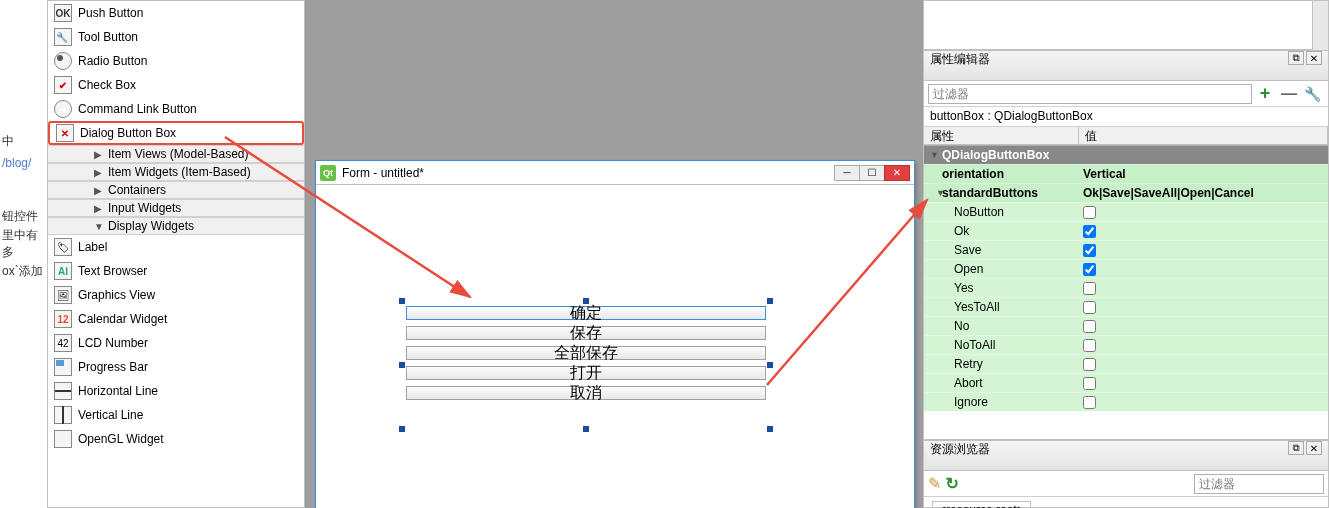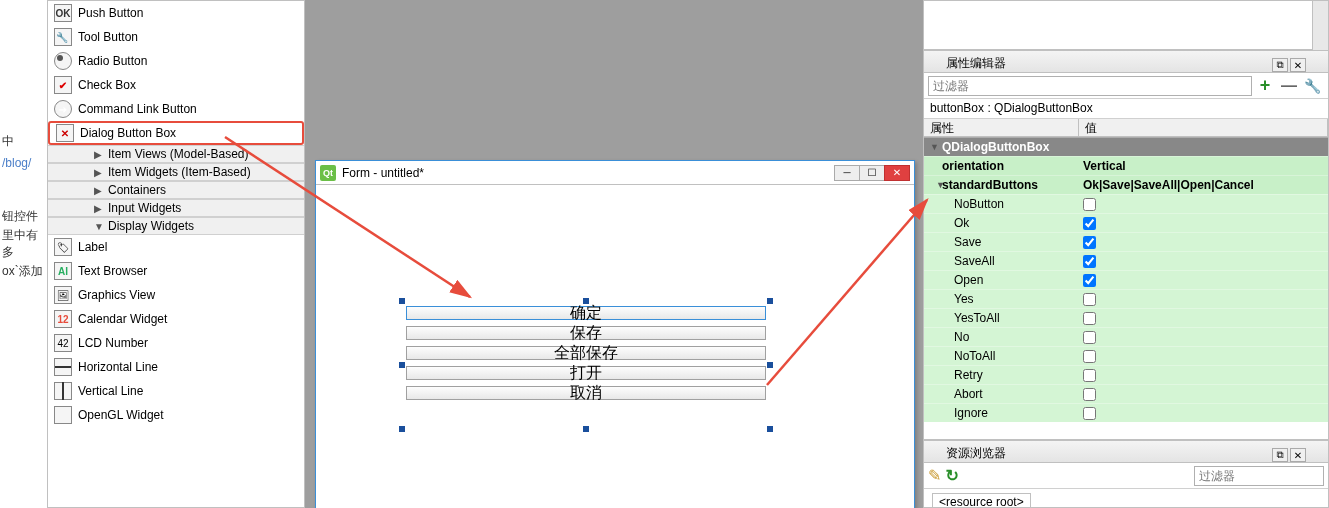--- a/index.html
+++ b/index.html
@@ -45,21 +45,21 @@
 
 .button-box { position: absolute; left: 90px; top: 145px; width: 360px; }
 .bb-btn { height: 14px; border: 1px solid #a0a0a0; background: linear-gradient(#fdfdfd,#e8e8e8); display:flex; align-items:center; justify-content:center; margin-bottom: 6px; cursor:pointer; font-size:16px; }
 .bb-btn.selected { border:1px solid #3a8fd8; position:relative; }
 .sel-outline { position:absolute; left:86px; top:140px; width:368px; height:128px; pointer-events:none; }
 .sel-outline .h { position:absolute; width:6px; height:6px; background:#1a4f9c; }
 
 .right-top { position: absolute; left: 923px; top: 0; width: 406px; height: 50px; background:#fff; border:1px solid #c0c0c0; }
 
 .prop-panel { position: absolute; left: 923px; top: 50px; width: 406px; height: 390px; background:#fff; border:1px solid #c0c0c0; display:flex; flex-direction:column; }
-.panel-header { height: 22px; background: linear-gradient(#f4f4f4,#e4e4e4); border-bottom:1px solid #c0c0c0; display:flex; align-items:flex-end; padding:0 22px; }
+.panel-header { height: 30px; background: linear-gradient(#f4f4f4,#e4e4e4); border-bottom:1px solid #c0c0c0; display:flex; align-items:flex-start; padding:0 6px; }
 .panel-header .btns { margin-left:auto; display:flex; gap:2px; }
 .panel-header .pbtn { width:16px; height:14px; border:1px solid #aaa; background:#f0f0f0; display:flex; align-items:center; justify-content:center; font-size:10px; cursor:pointer; }
 .filter-row { height:26px; display:flex; align-items:center; padding:2px 4px; border-bottom:1px solid #d0d0d0; gap:2px; }
 .filter-row input { flex:1; height:20px; border:1px solid #b0b0b0; padding:0 4px; }
 .filter-row .tb { width:22px; height:22px; display:flex; align-items:center; justify-content:center; cursor:pointer; font-size:14px; }
 .tb.plus { color:#2a8f2a; font-weight:bold; font-size:18px; }
 .tb.minus { color:#666; font-weight:bold; font-size:16px; }
 .tb.wrench { color:#777; }
 .obj-label { height:20px; padding:2px 6px; border-bottom:1px solid #d0d0d0; }
 .prop-head { height:18px; background:#f0f0f0; border-bottom:1px solid #c0c0c0; display:flex; }
@@ -162,20 +162,24 @@
     </div>
   <div class="widget-item">
       <span class="icon icon-cal">12</span>
       <span>Calendar Widget</span>
     </div>
   <div class="widget-item">
       <span class="icon icon-lcd">42</span>
       <span>LCD Number</span>
     </div>
   <div class="widget-item">
+      <span class="icon icon-prog"></span>
+      <span>Progress Bar</span>
+    </div>
+  <div class="widget-item">
       <span class="icon">
         <span class="icon-hline"></span>
       </span>
       <span>Horizontal Line</span>
     </div>
   <div class="widget-item">
       <span class="icon">
         <span class="icon-vline"></span>
       </span>
       <span>Vertical Line</span>
@@ -267,26 +271,20 @@
         </div>
       </div>
     <div class="prop-row green">
         <div class="col1 indent2">Ok</div>
         <div class="col2">
           <input type="checkbox" checked="" style="">
         </div>
       </div>
     <div class="prop-row green">
         <div class="col1 indent2">Save</div>
-        <div class="col2">
-          <input type="checkbox" checked="" style="">
-        </div>
-      </div>
-    <div class="prop-row green">
-        <div class="col1 indent2">SaveAll</div>
         <div class="col2">
           <input type="checkbox" checked="" style="">
         </div>
       </div>
     <div class="prop-row green">
         <div class="col1 indent2">Open</div>
         <div class="col2">
           <input type="checkbox" checked="" style="">
         </div>
       </div>

